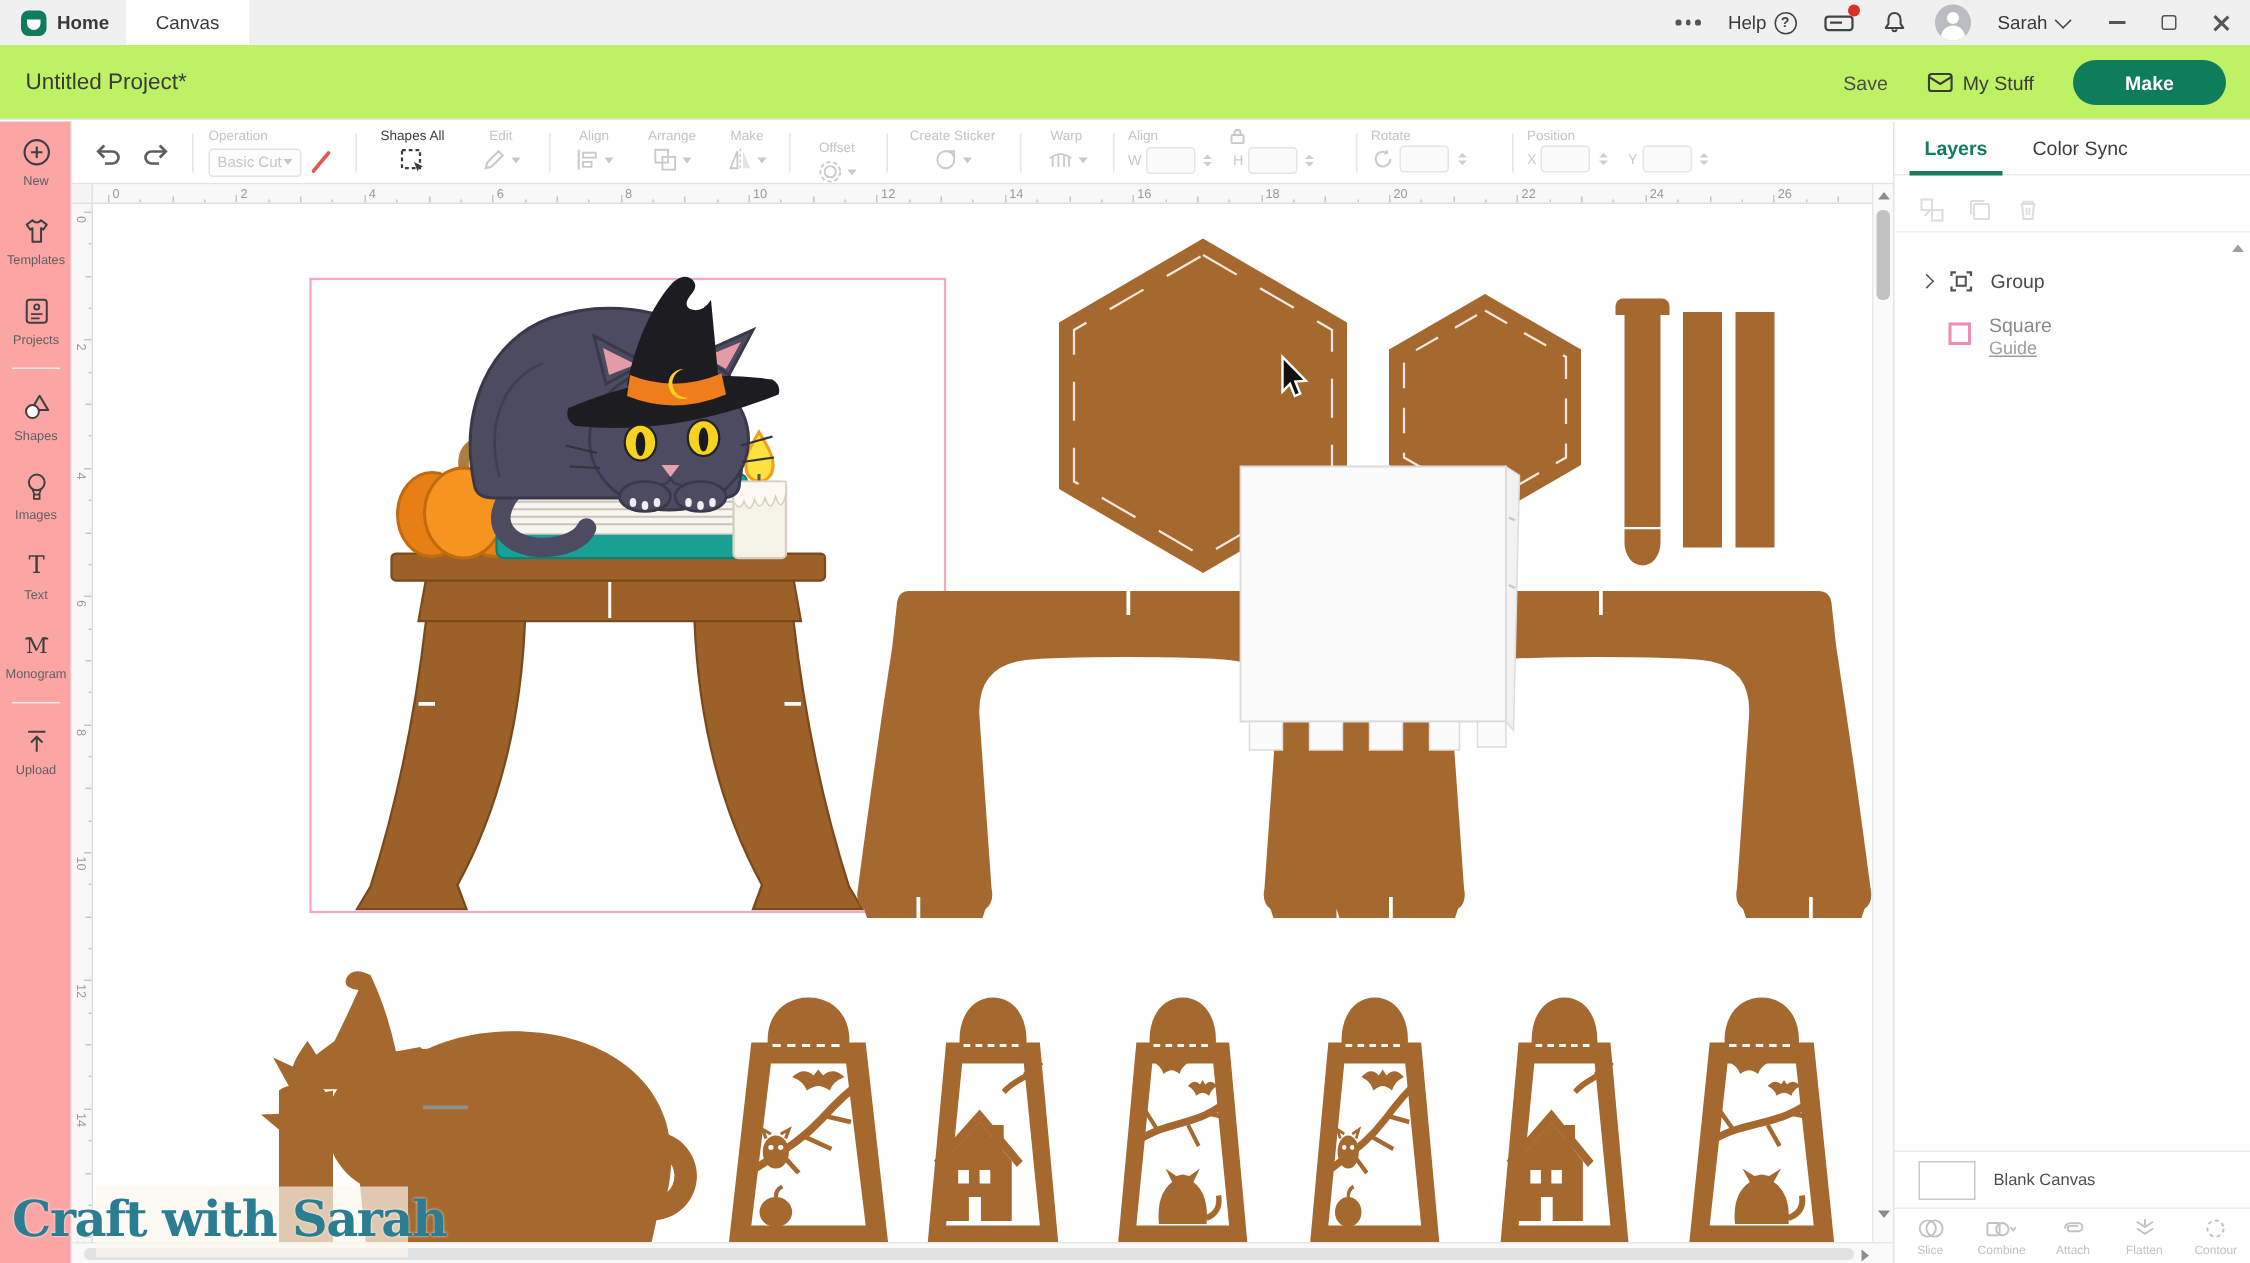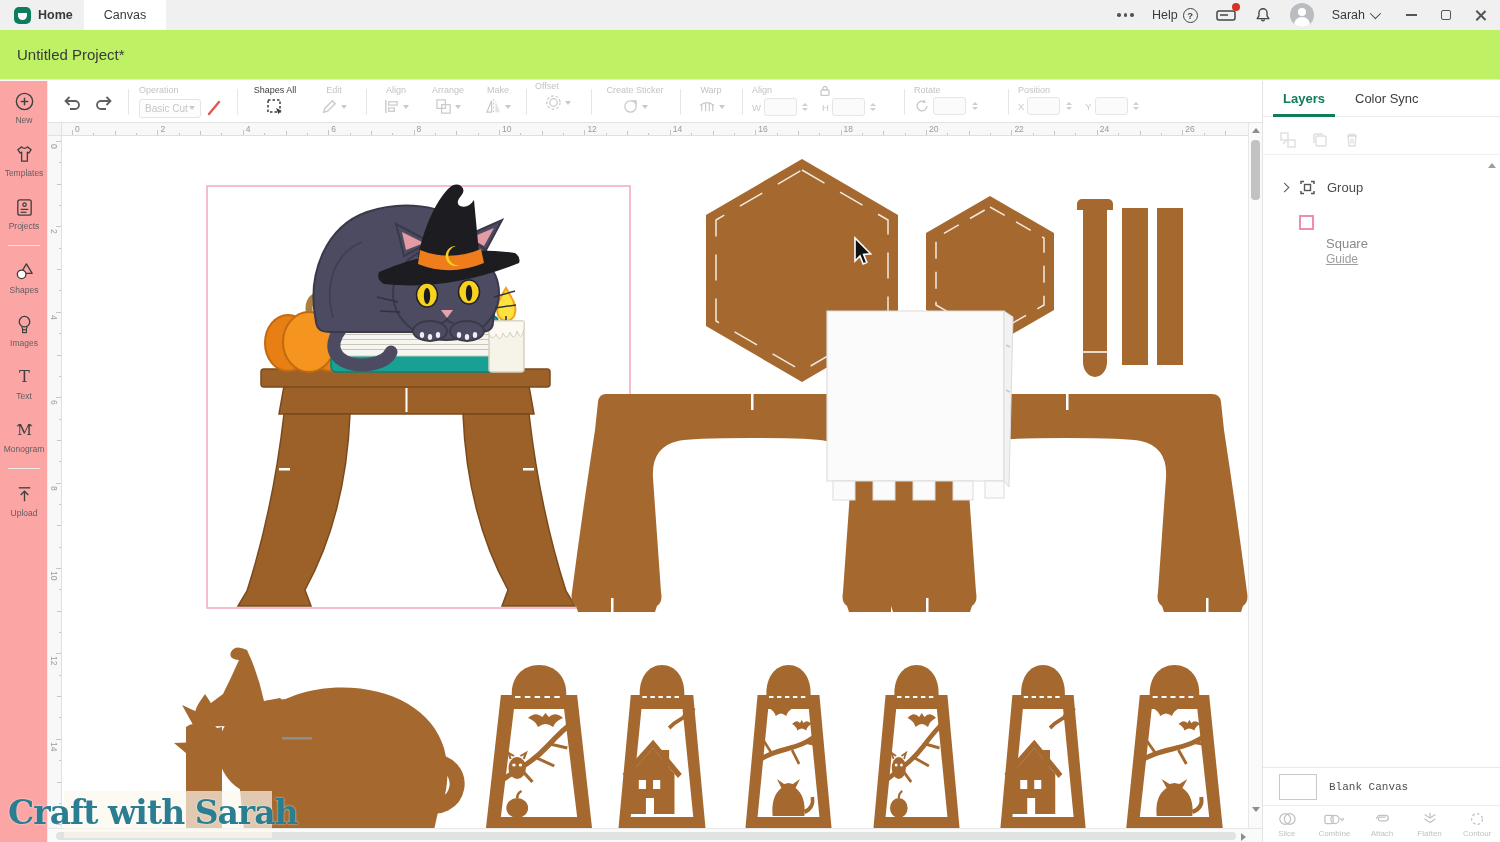--- a/index.html
+++ b/index.html
@@ -84,24 +84,24 @@
   #rpanel { position:absolute; left:1262px; top:81px; width:238px; height:761px; background:#fff; border-left:1px solid #e3e3e3; }
   .ptabs { position:absolute; top:0; left:0; width:238px; height:36px; border-bottom:1px solid #ececec; }
   .ptab-layers { position:absolute; left:20px; top:10px; font-size:13px; color:var(--brand-green); font-weight:bold; }
   .ptab-underline { position:absolute; left:10px; top:33px; width:62px; height:3px; background:var(--brand-green); }
   .ptab-cs { position:absolute; left:92px; top:10px; font-size:13px; color:#3d3d3d; }
   .picon-row { position:absolute; top:44px; left:0; width:238px; height:30px; display:flex; gap:14px; padding-left:16px; align-items:center; color:#dedede; border-bottom:1px solid #f0f0f0; }
   .layer-row { position:absolute; left:0; width:238px; display:flex; align-items:center; }
   .chev-r { width:7px; height:7px; border-right:1.6px solid #555; border-top:1.6px solid #555; transform:rotate(45deg); }
   .lname { font-size:13px; color:#4a4a4a; }
   .swatch-pink { width:15px; height:15px; border:2px solid #f08cb4; background:#fff; }
-  .sub1 { font-size:13px; color:#8a8a8a; line-height:16px;margin-top:27px; }
+  .sub1 { font-size:13px; color:#8a8a8a; line-height:16px; }
   .sub2 { font-size:12px; color:#9d9d9d; line-height:15px;text-decoration:underline; }
   .pscroll-up { position:absolute; right:4px; top:82px; width:0; height:0; border-left:4px solid transparent; border-right:4px solid transparent; border-bottom:5px solid #9d9d9d; }
-  .blank-row { position:absolute; left:0; top:686px; width:238px; height:38px; border-top:1px solid #e9e9e9; display:flex; align-items:center; gap:12px; padding-left:16px;font-family:Liberation Mono, monospace; }
+  .blank-row { position:absolute; left:0; top:686px; width:238px; height:38px; border-top:1px solid #e9e9e9; display:flex; align-items:center; gap:12px; padding-left:16px; }
   .blank-thumb { width:38px; height:26px; background:#fff; border:1px solid #c9c9c9; }
   .blank-label { font-size:11px; color:#4e4e4e; }
   .pactions { position:absolute; left:0; top:724px; width:238px; height:37px; border-top:1px solid #ececec; display:flex; }
   .paction { flex:1; display:flex; flex-direction:column; align-items:center; justify-content:center; gap:2px; color:#c2c2c2; }
   .paction span { font-size:8px; color:#c2c2c2; }
 
   
   #wm-bg { position:absolute; left:64px; top:791px; width:208px; height:47px; background:rgba(252,246,238,0.68); z-index:30; }
   #watermark { position:absolute; left:8px; top:793px; z-index:31; font-family:"DejaVu Serif", serif; font-weight:bold; font-size:33px; color:var(--watermark-teal); letter-spacing:-1px; text-shadow:0 0 2px rgba(255,255,255,0.8); }
 
@@ -150,20 +150,33 @@
     <div class="winbtns">
       <div class="wmin"></div>
       <div class="wmax"></div>
       <div class="wclose"></div>
     </div>
   </div>
 </div>
 
 <div id="header">
   <div id="project-title">Untitled Project*</div>
+  <div class="hdr-right">
+    <div class="save">Save</div>
+    <div class="mystuff">
+      <svg class="icon" width="17" height="14" viewBox="0 0 18 14">
+          <rect x="1" y="1" width="16" height="12" rx="2" fill="none" stroke="#3a3a3a" stroke-width="1.5"></rect>
+          <path d="M1,3 L9,8 L17,3" fill="none" stroke="#3a3a3a" stroke-width="1.5"></path>
+        </svg>
+      <span>My Stuff</span>
+    </div>
+    <div class="make-btn">
+      <span>Make</span>
+    </div>
+  </div>
 </div>
 
 <div id="toolbar">
   <div class="tgroup" style="left:14px; top:11px;">
     <svg class="icon ibtn" width="20" height="20" viewBox="0 0 20 20">
         <path d="M4,9 H13 a4,4 0 0 1 0,8 H8" fill="none" stroke="currentColor" stroke-width="1.8"></path>
         <path d="M7.5,5 L3.5,9 L7.5,13" fill="none" stroke="currentColor" stroke-width="1.8"></path>
       </svg>
   </div>
   <div class="tgroup" style="left:46px; top:11px;">
@@ -233,21 +246,21 @@
         <svg class="icon ibtn dis" width="17" height="17" viewBox="0 0 18 18">
           <path d="M7,3 V15 L2,15 Z" fill="none" stroke="currentColor" stroke-width="1.3"></path>
           <path d="M11,3 V15 L16,15 Z" fill="currentColor" opacity=".5"></path>
           <line x1="9" y1="1" x2="9" y2="17" stroke="currentColor" stroke-width="1" stroke-dasharray="2 2"></line>
         </svg>
         <span class="caret"></span>
       </div>
   </div>
   <div class="tdiv" style="left:478px;"></div>
 
-  <div class="tgroup" style="left:487px; top:0; width:46px; text-align:left;">
+  <div class="tgroup" style="left:487px; top:12px; width:46px; text-align:center;">
     <div class="tlabel">Offset</div>
     <div class="ctr" style="justify-content:center; margin-top:3px;">
         <svg class="icon ibtn dis" width="17" height="17" viewBox="0 0 18 18">
           <circle cx="9" cy="9" r="4" fill="none" stroke="currentColor" stroke-width="1.3"></circle>
           <circle cx="9" cy="9" r="7" fill="none" stroke="currentColor" stroke-width="1.3" stroke-dasharray="3 2"></circle>
         </svg>
         <span class="caret"></span>
       </div>
   </div>
   <div class="tdiv" style="left:543px;"></div>

